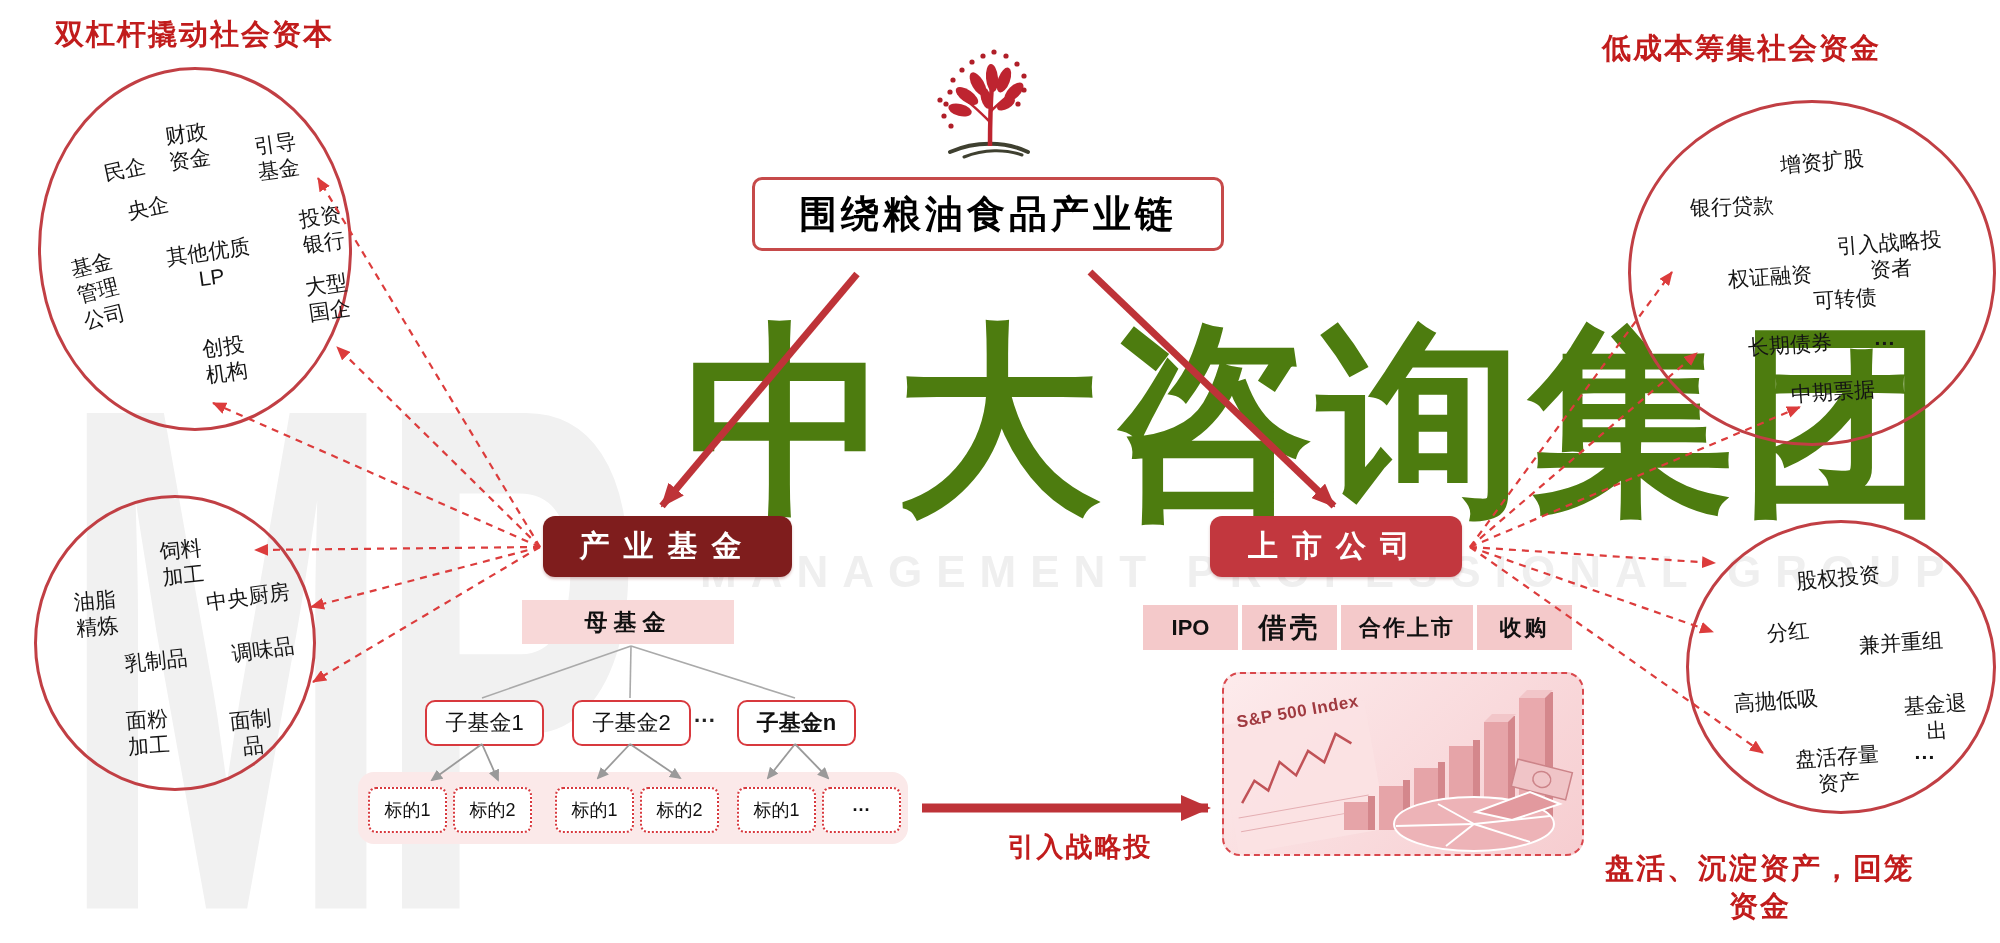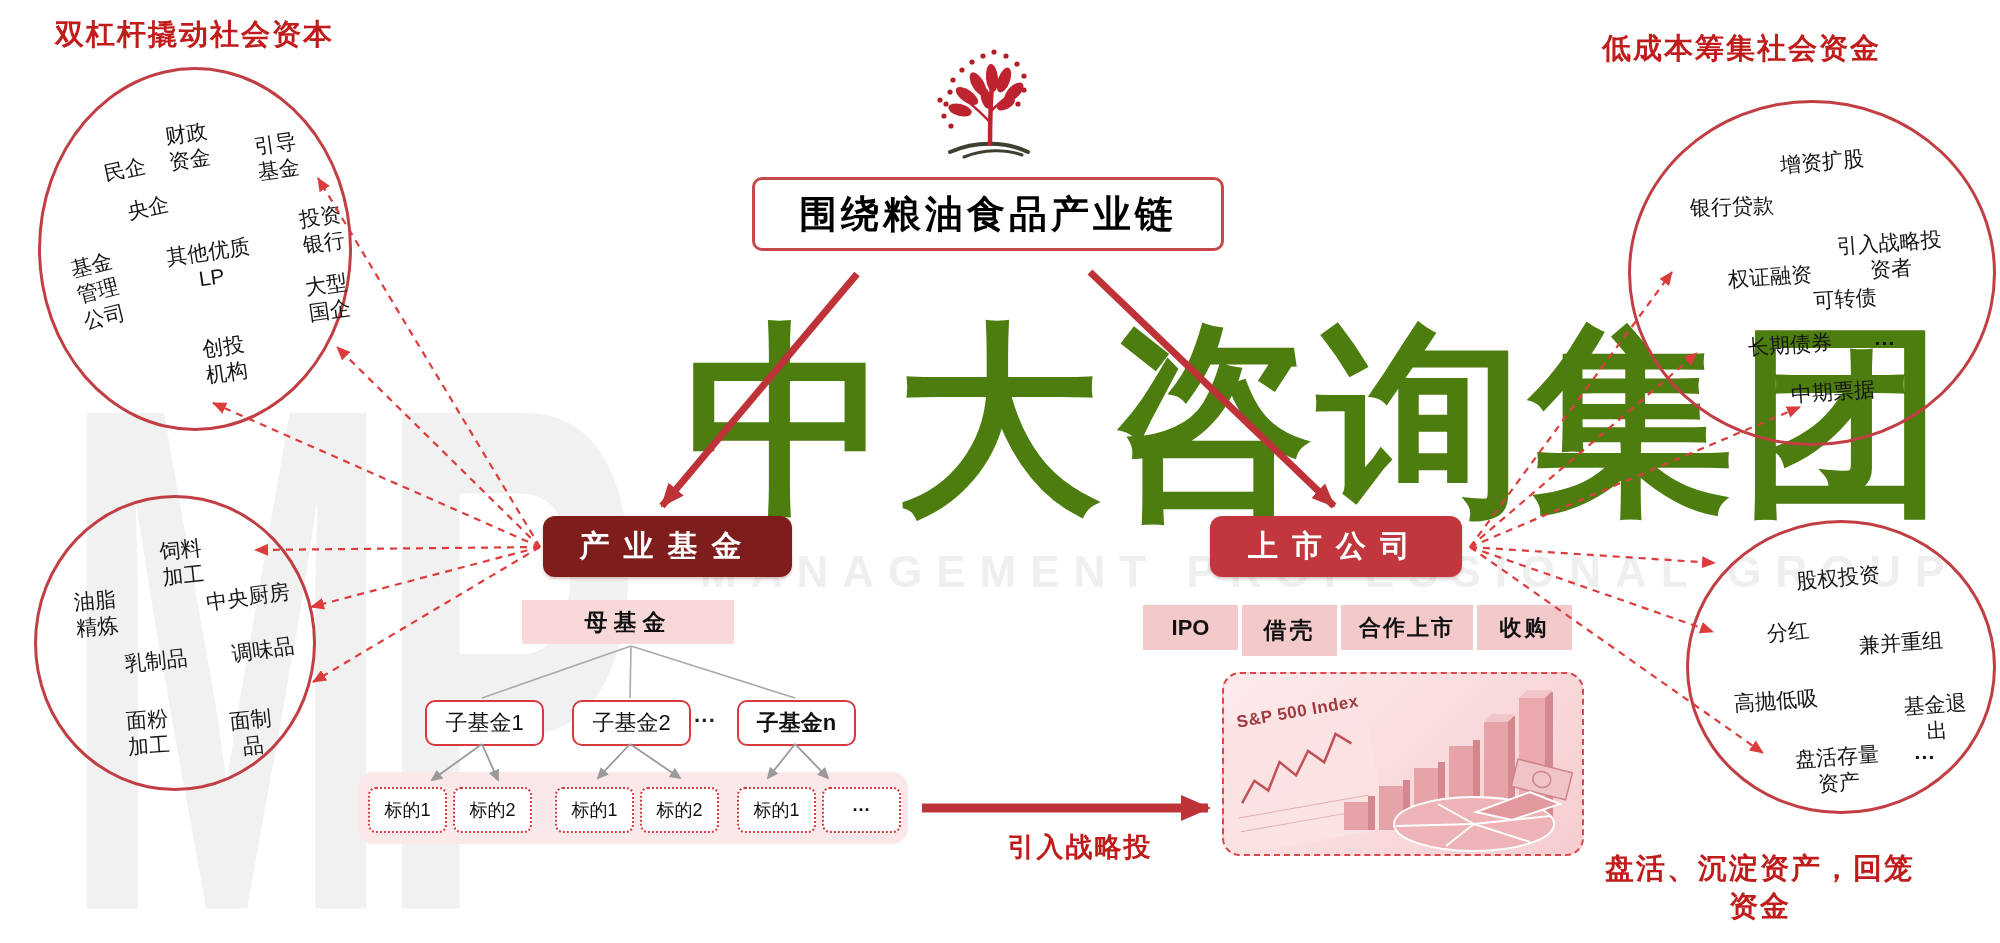--- a/index.html
+++ b/index.html
@@ -166,21 +166,21 @@
   <div class="targets-wrap"></div>
   <div class="target-box" style="left:368px;">标的1</div>
   <div class="target-box" style="left:453px;">标的2</div>
   <div class="target-box" style="left:555px;">标的1</div>
   <div class="target-box" style="left:640px;">标的2</div>
   <div class="target-box" style="left:737px;">标的1</div>
   <div class="target-box" style="left:822px;font-weight:bold;">···</div>
 
   <div class="red-box" style="left:1210px;top:516px;width:252px;height:61px;background:#C2373E;">上市公司</div>
   <div class="pink-box" style="left:1143px;top:605px;width:95px;height:45px;font-size:22px;background:#F4C9CA;">IPO</div>
-  <div class="pink-box" style="left:1242px;top:605px;width:95px;height:51px;font-size:23px;background:#F4C9CA;letter-spacing:3px;">借壳</div>
+  <div class="pink-box" style="left:1242px;top:605px;width:95px;height:45px;font-size:28px;background:#F4C9CA;letter-spacing:3px;">借壳</div>
   <div class="pink-box" style="left:1341px;top:605px;width:132px;height:45px;font-size:22px;background:#F4C9CA;letter-spacing:2px;">合作上市</div>
   <div class="pink-box" style="left:1477px;top:605px;width:95px;height:45px;font-size:22px;background:#F4C9CA;letter-spacing:3px;">收购</div>
 
   <div class="stock">
     <svg width="358" height="180" viewBox="0 0 358 180">
       <g transform="rotate(-10 80 100)">
         <rect x="2" y="38" width="150" height="130" fill="#FBE2E3" opacity="0.9"></rect>
         <polyline points="14,118 30,98 42,110 58,84 72,100 88,78 102,92 118,66 132,78" stroke="#C05257" stroke-width="2.5" fill="none"></polyline>
         <g stroke="#E4AEB2" stroke-width="1">
             <line x1="8" y1="132" x2="140" y2="132"></line>

